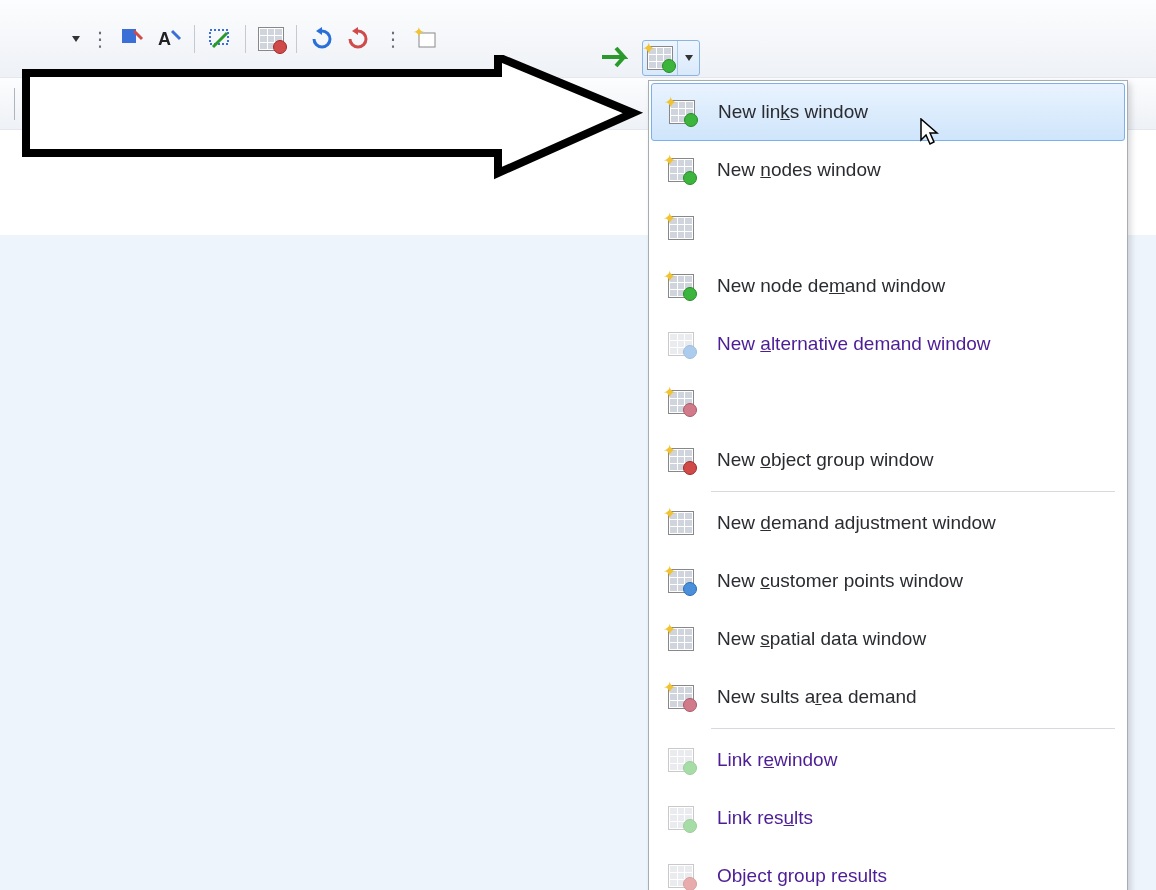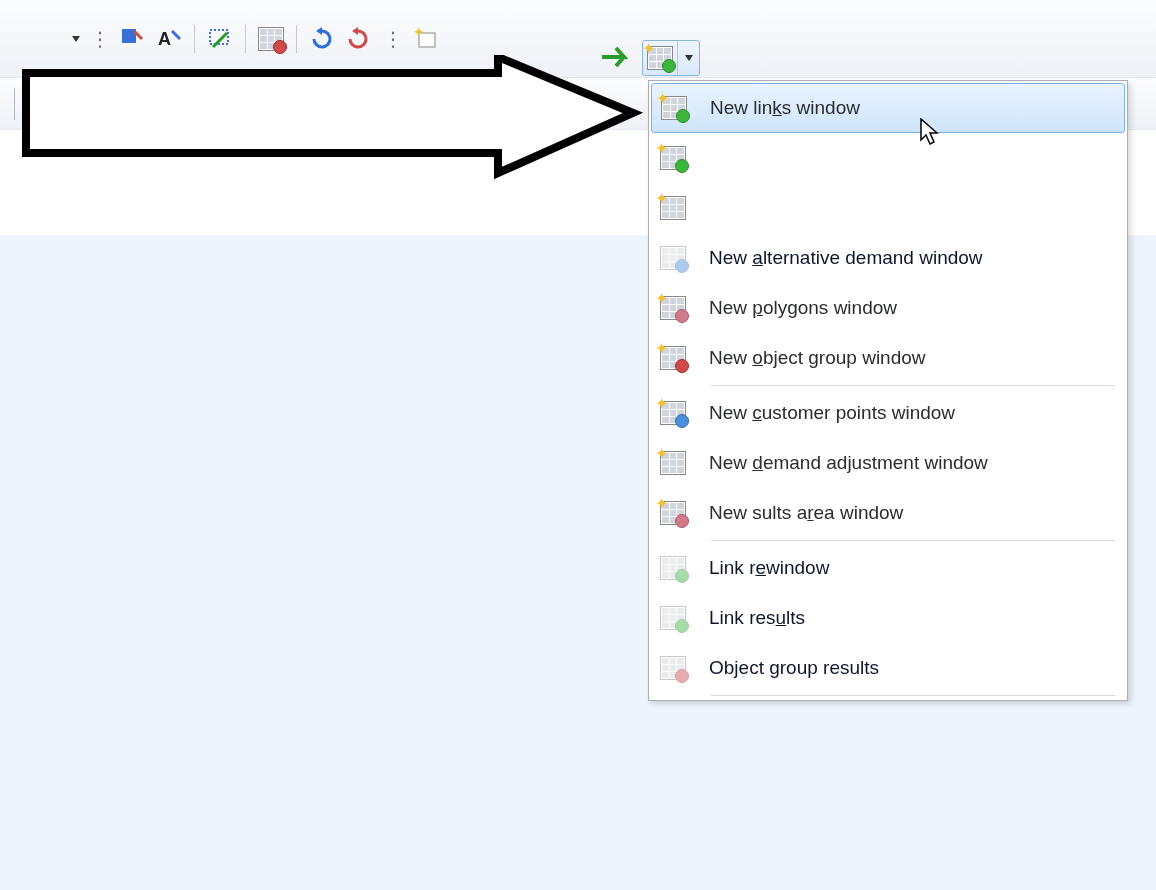--- a/index.html
+++ b/index.html
@@ -103,22 +103,22 @@
       background: #fff;
       border: 1px solid #a8acb5;
       box-shadow: 3px 3px 6px rgba(0,0,0,0.15);
       padding: 2px;
       z-index: 100;
     }
 
     .menu-item {
       display: flex;
       align-items: center;
-      height: 50px;
-      padding: 0 10px 0 6px;
+      height: 58px;
+      padding: 0 10px 0 14px;
       gap: 20px;
       position: relative;
     }
     .menu-item.highlighted {
       background: linear-gradient(#e9f3fe, #cfe5fb);
       border: 1px solid #7bb1ea;
       border-radius: 3px;
       margin: 0;
     }
     .menu-item.disabled { color: #9a9ea8; }
@@ -126,21 +126,21 @@
       width: 32px; height: 28px;
       display: flex; align-items: center; justify-content: center;
       flex-shrink: 0;
     }
     .menu-item .mi-label {
       flex: 1;
       font-size: 19px;
       color: #2a2c31;
       white-space: nowrap;
     }
-    .menu-item.disabled .mi-label { color: #0f172a; }
+    .menu-item.disabled .mi-label { color: #4c1d95; }
     .menu-item .underline { text-decoration: underline; }
 
     .menu-sep {
       height: 1px;
       background: #d6d9e0;
       margin: 2px 10px 2px 60px;
     }
 
     
     .ic {
@@ -317,36 +317,53 @@
           <span></span>
           <span></span>
           <span></span>
           <span></span>
           <span></span>
           <span></span>
           <span></span>
           <span></span>
         </div>
       </div>
+      <div class="mi-label"><span>New </span><span class="underline">n</span><span>odes window</span></div>
     </div>
     <div class="menu-item">
       <div class="mi-icon">
         <div class="ic star">
           <span></span>
           <span></span>
           <span></span>
           <span></span>
           <span></span>
           <span></span>
           <span></span>
           <span></span>
           <span></span>
         </div>
       </div>
     </div>
+    <div class="menu-item">
+      <div class="mi-icon">
+        <div class="ic green star">
+          <span></span>
+          <span></span>
+          <span></span>
+          <span></span>
+          <span></span>
+          <span></span>
+          <span></span>
+          <span></span>
+          <span></span>
+        </div>
+      </div>
+      <div class="mi-label"><span>New node de</span><span class="underline">m</span><span>and window</span></div>
+    </div>
     <div class="menu-item disabled">
       <div class="mi-icon">
         <div class="ic blue" style="opacity: 0.45;">
           <span></span>
           <span></span>
           <span></span>
           <span></span>
           <span></span>
           <span></span>
           <span></span>
@@ -363,41 +380,56 @@
           <span></span>
           <span></span>
           <span></span>
           <span></span>
           <span></span>
           <span></span>
           <span></span>
           <span></span>
         </div>
       </div>
-      <div class="mi-label"><span>New </span><span class="underline">p</span><span>olygons window</span></div>
     </div>
     <div class="menu-item">
       <div class="mi-icon">
         <div class="ic red star">
           <span></span>
           <span></span>
           <span></span>
           <span></span>
           <span></span>
           <span></span>
           <span></span>
           <span></span>
           <span></span>
         </div>
       </div>
       <div class="mi-label"><span>New </span><span class="underline">o</span><span>bject group window</span></div>
     </div>
     <div class="menu-sep"></div>
     <div class="menu-item">
       <div class="mi-icon">
+        <div class="ic star">
+          <span></span>
+          <span></span>
+          <span></span>
+          <span></span>
+          <span></span>
+          <span></span>
+          <span></span>
+          <span></span>
+          <span></span>
+        </div>
+      </div>
+      <div class="mi-label"><span>New </span><span class="underline">d</span><span>emand adjustment window</span></div>
+    </div>
+    <div class="menu-item">
+      <div class="mi-icon">
         <div class="ic blue star">
           <span></span>
           <span></span>
           <span></span>
           <span></span>
           <span></span>
           <span></span>
           <span></span>
           <span></span>
           <span></span>
@@ -412,37 +444,37 @@
           <span></span>
           <span></span>
           <span></span>
           <span></span>
           <span></span>
           <span></span>
           <span></span>
           <span></span>
         </div>
       </div>
-      <div class="mi-label"><span>New </span><span class="underline">d</span><span>emand adjustment window</span></div>
+      <div class="mi-label"><span>New </span><span class="underline">s</span><span>patial data window</span></div>
     </div>
     <div class="menu-item">
       <div class="mi-icon">
         <div class="ic pink star">
           <span></span>
           <span></span>
           <span></span>
           <span></span>
           <span></span>
           <span></span>
           <span></span>
           <span></span>
           <span></span>
         </div>
       </div>
-      <div class="mi-label"><span>New sults a</span><span class="underline">r</span><span>ea window</span></div>
+      <div class="mi-label"><span>New sults a</span><span class="underline">r</span><span>ea demand</span></div>
     </div>
     <div class="menu-sep"></div>
     <div class="menu-item disabled">
       <div class="mi-icon">
         <div class="ic green" style="opacity: 0.45;">
           <span></span>
           <span></span>
           <span></span>
           <span></span>
           <span></span>

